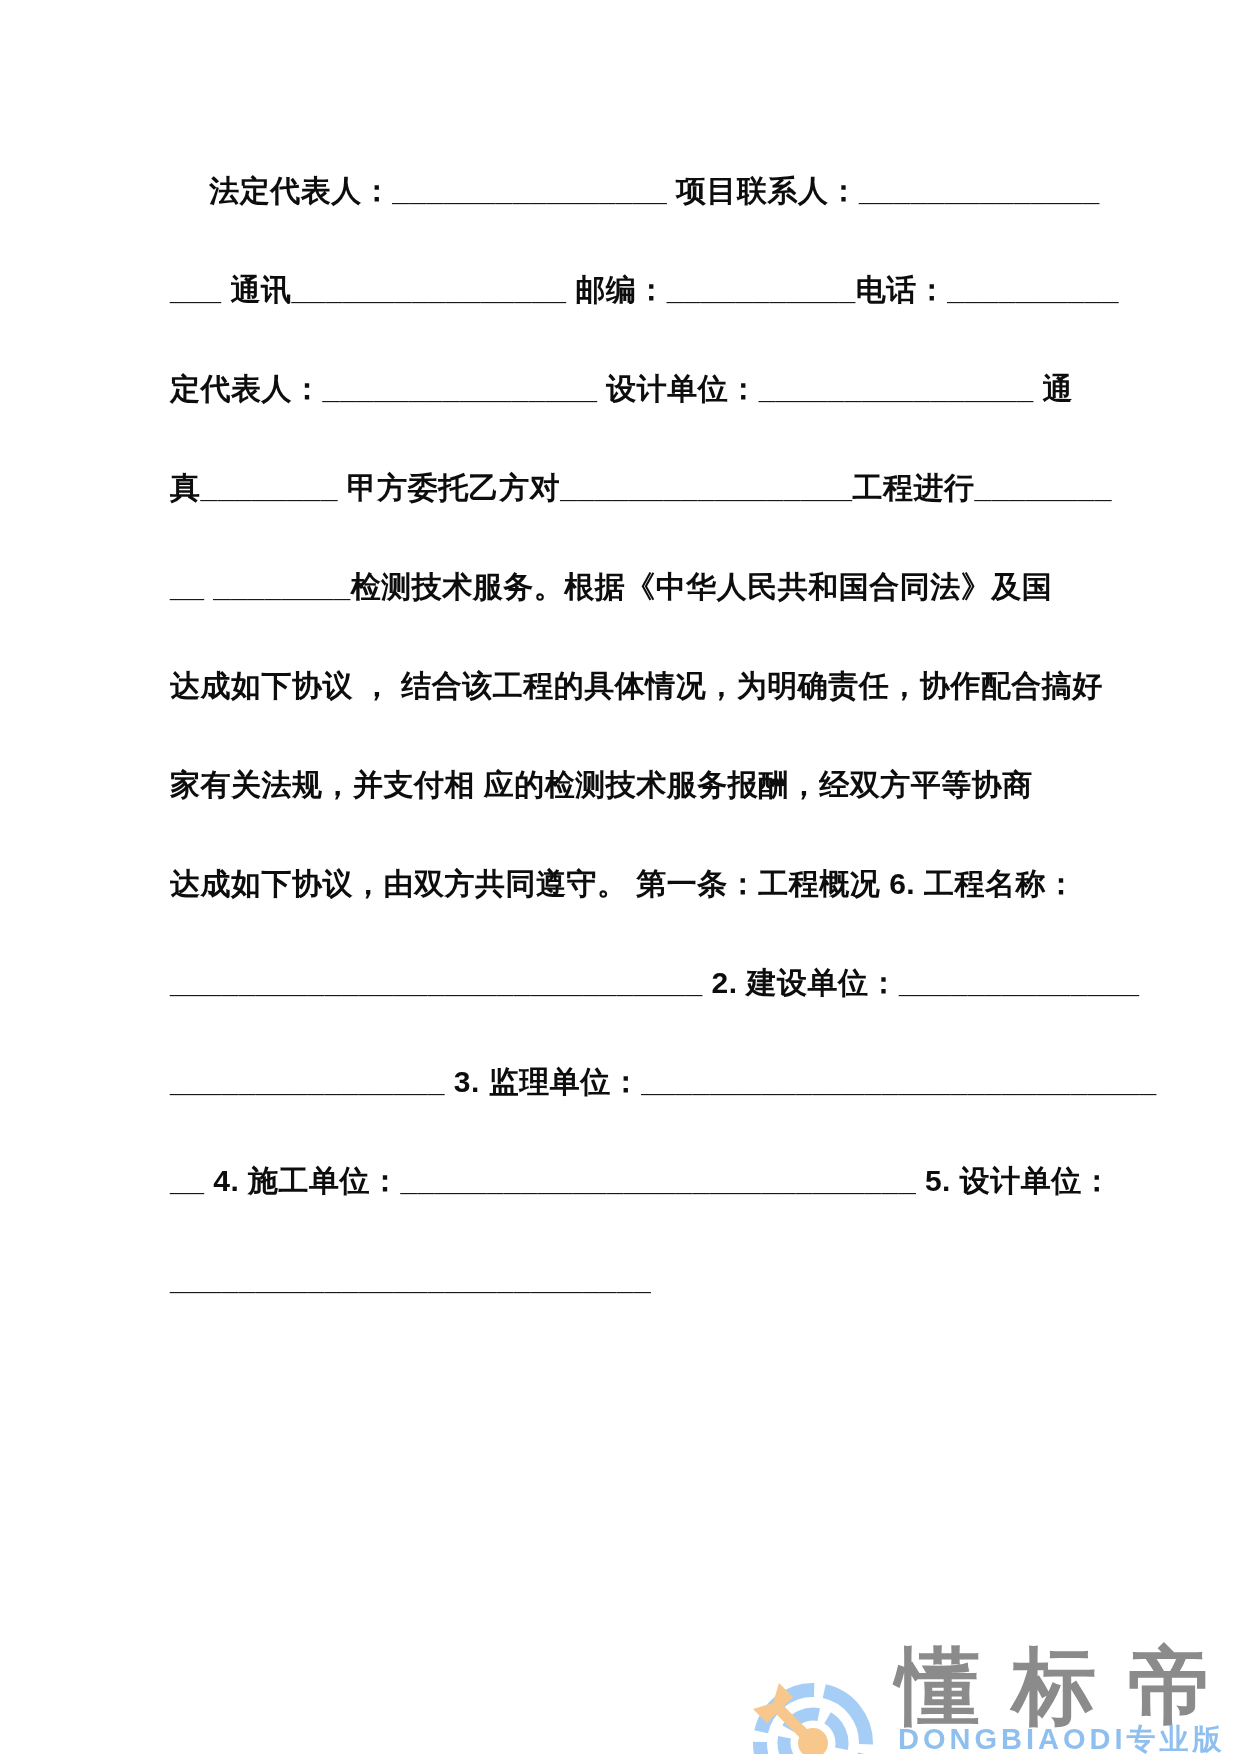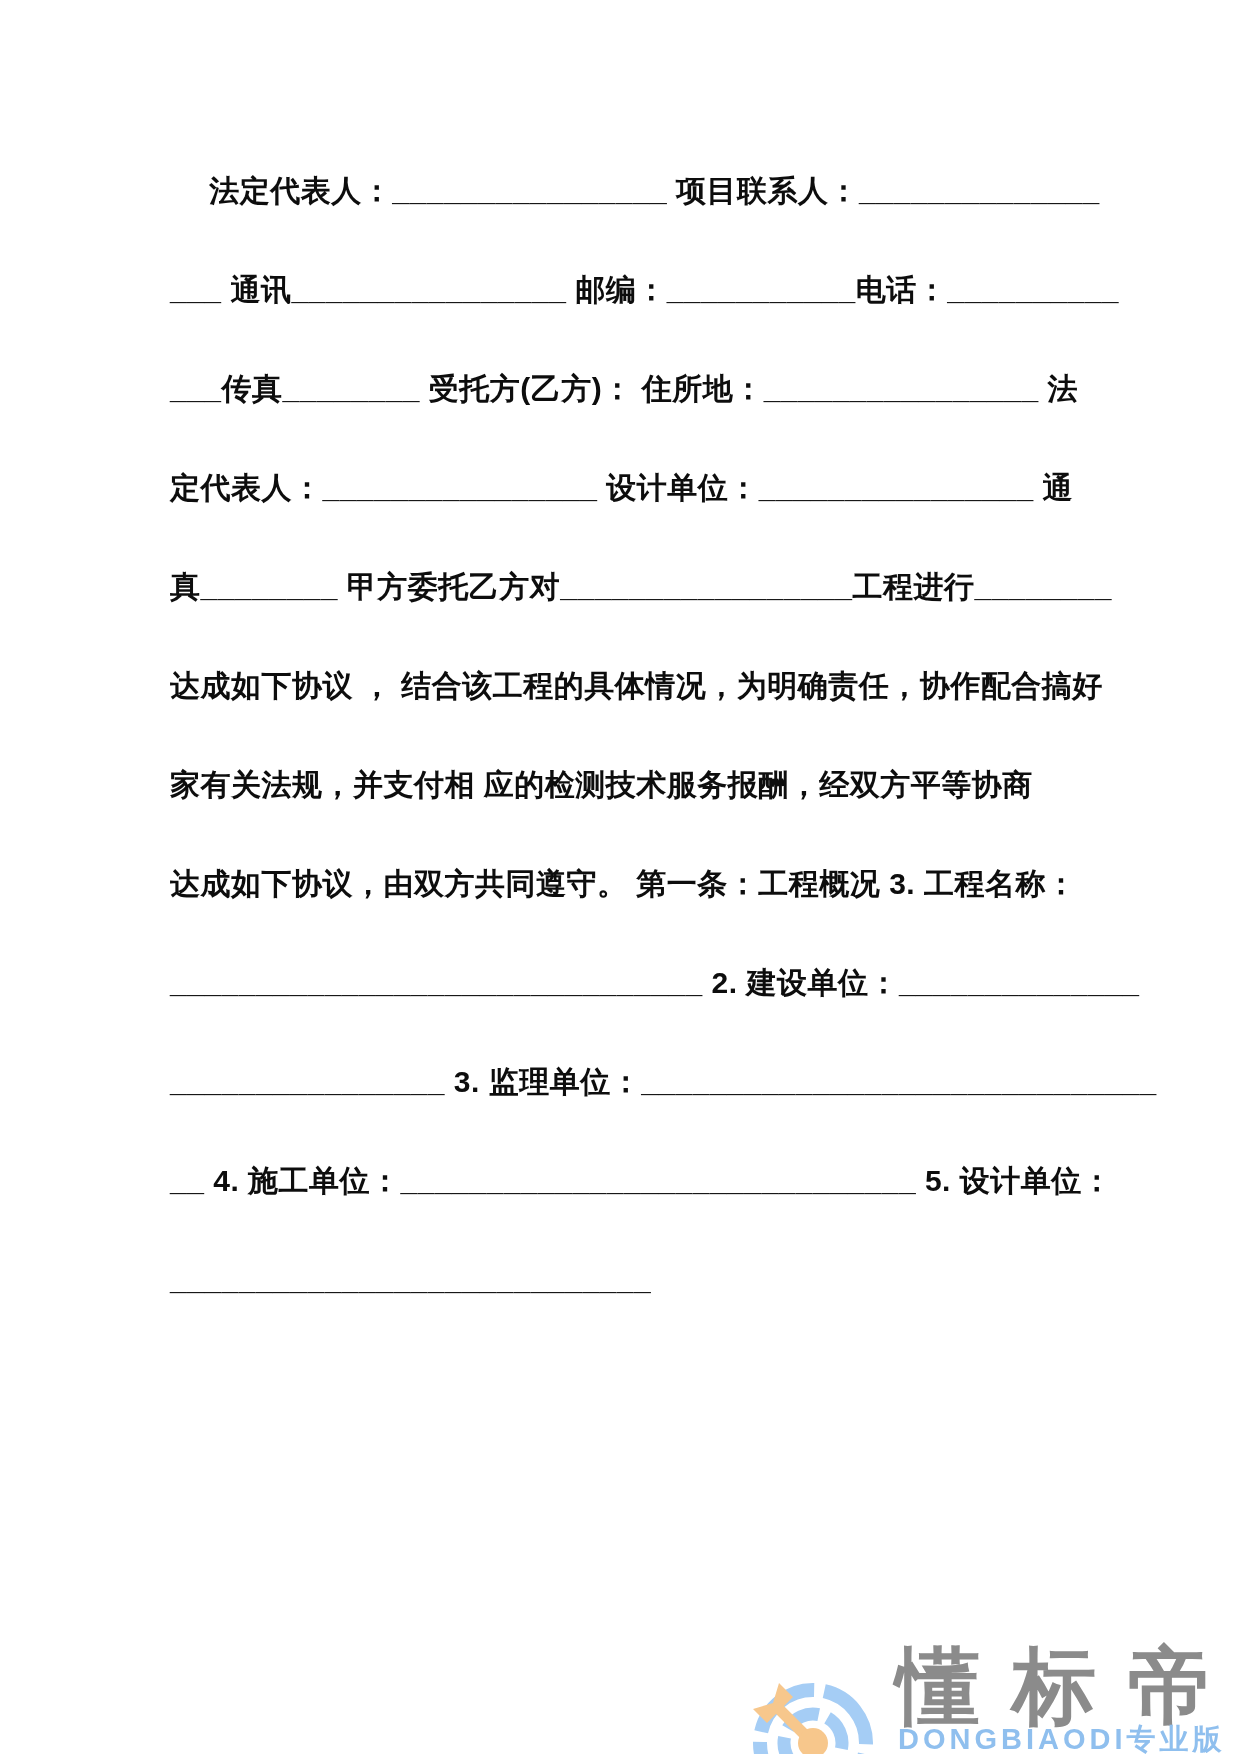--- a/index.html
+++ b/index.html
@@ -52,26 +52,26 @@
     color:#8fbfee;
     white-space:pre;
   }
 </style>
 </head>
 <body>
 
 <div class="doc">
   <div class="doc-line">　 法定代表人：________________ 项目联系人：______________</div>
   <div class="doc-line">___ 通讯________________ 邮编：___________电话：__________</div>
-  <div class="doc-line">___传真________ 受托方(乙方)： 住所地：________________ 法</div>
   <div class="doc-line">定代表人：________________ 设计单位：________________ 通</div>
   <div class="doc-line">真________ 甲方委托乙方对_________________工程进行________</div>
+  <div class="doc-line">__ ________检测技术服务。根据《中华人民共和国合同法》及国</div>
   <div class="doc-line">达成如下协议 ， 结合该工程的具体情况，为明确责任，协作配合搞好</div>
   <div class="doc-line">家有关法规，并支付相 应的检测技术服务报酬，经双方平等协商</div>
-  <div class="doc-line">达成如下协议，由双方共同遵守。 第一条：工程概况 3. 工程名称：</div>
+  <div class="doc-line">达成如下协议，由双方共同遵守。 第一条：工程概况 6. 工程名称：</div>
   <div class="doc-line">_______________________________ 2. 建设单位：______________</div>
   <div class="doc-line">________________ 3. 监理单位：______________________________</div>
   <div class="doc-line">__ 4. 施工单位：______________________________ 5. 设计单位：</div>
   <div class="doc-line">____________________________</div>
 </div>
 
 <div class="watermark">
   <svg class="wm-logo" viewBox="0 0 130 130" xmlns="http://www.w3.org/2000/svg">
 
     <circle cx="65" cy="65" r="53" fill="none" stroke="#a5cdf5" stroke-width="14" stroke-dasharray="73 10.2" transform="rotate(12 65 65)"></circle>

